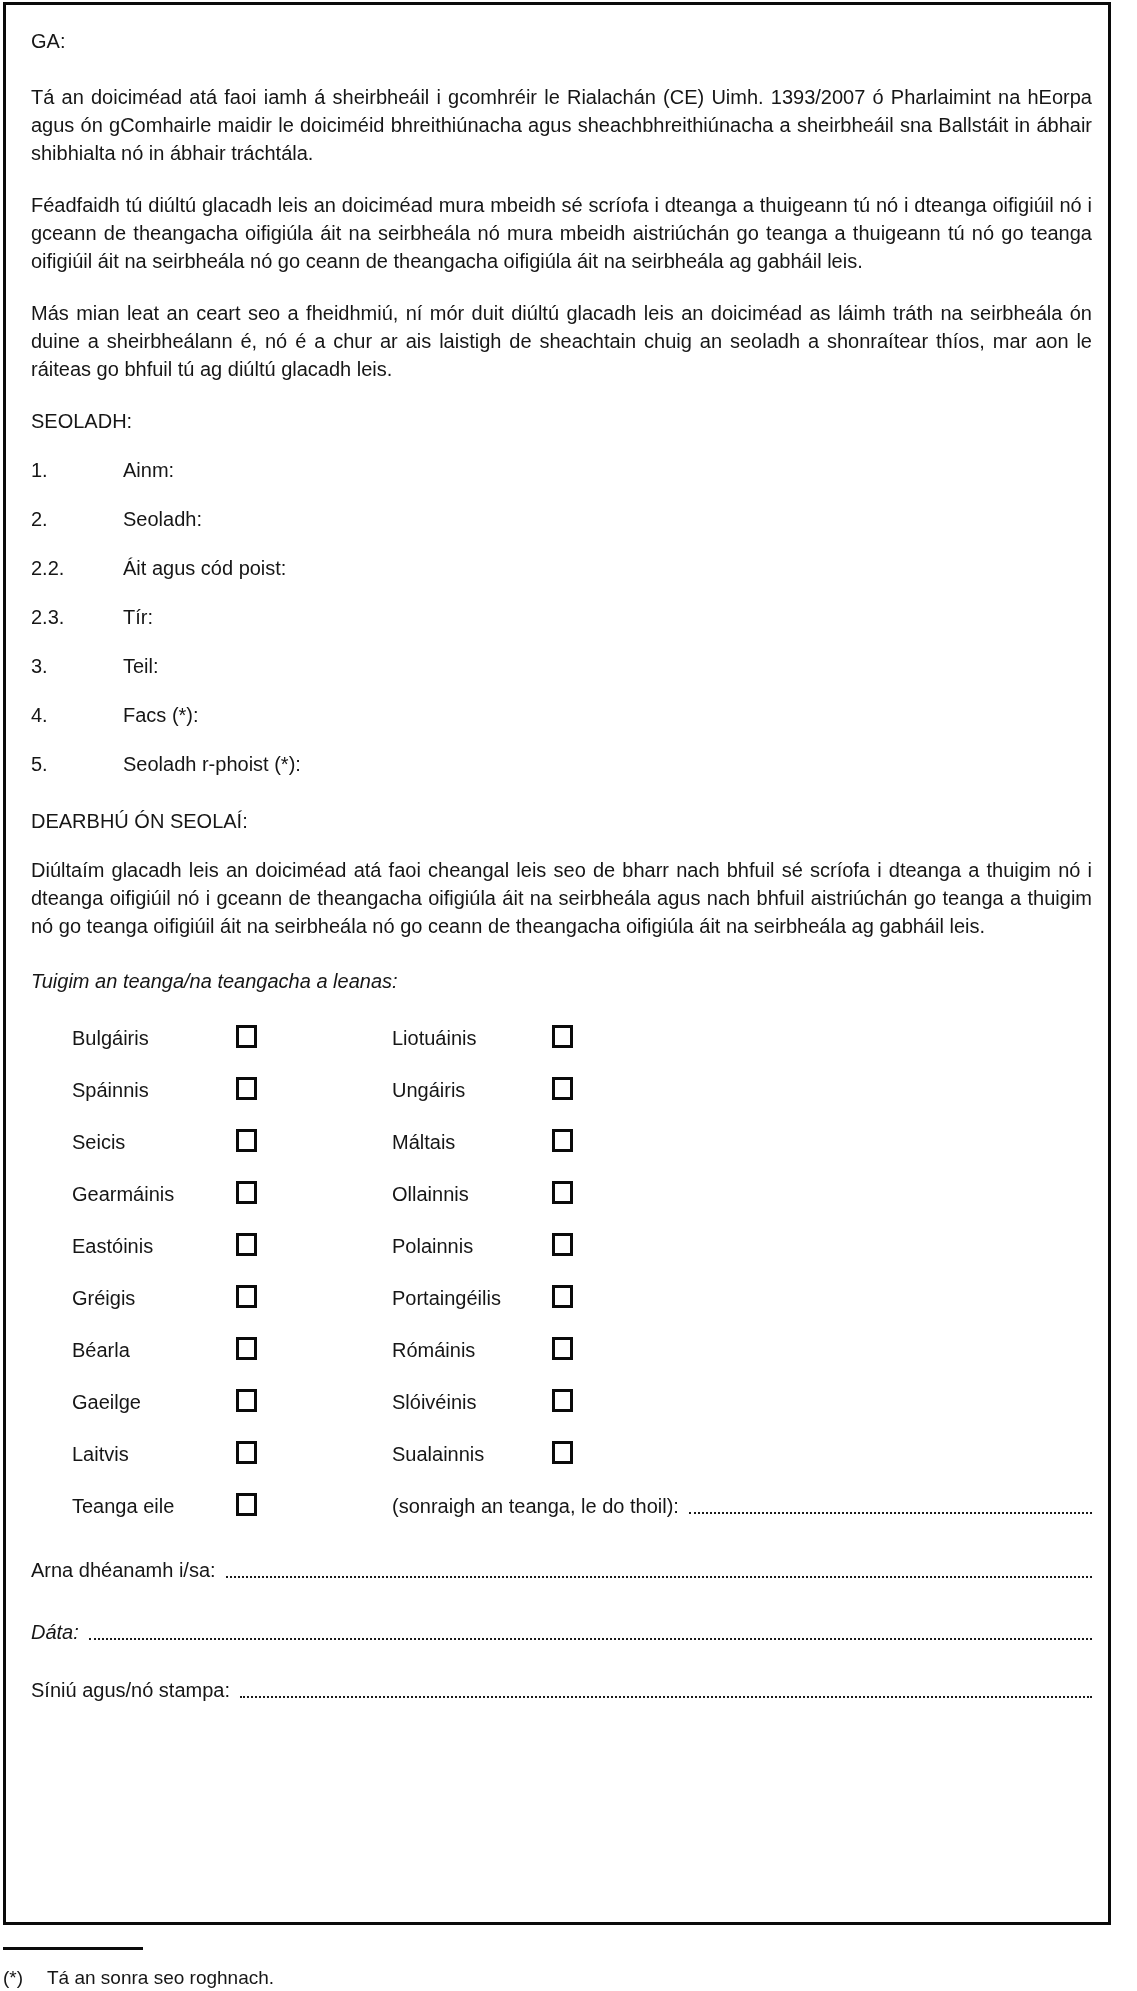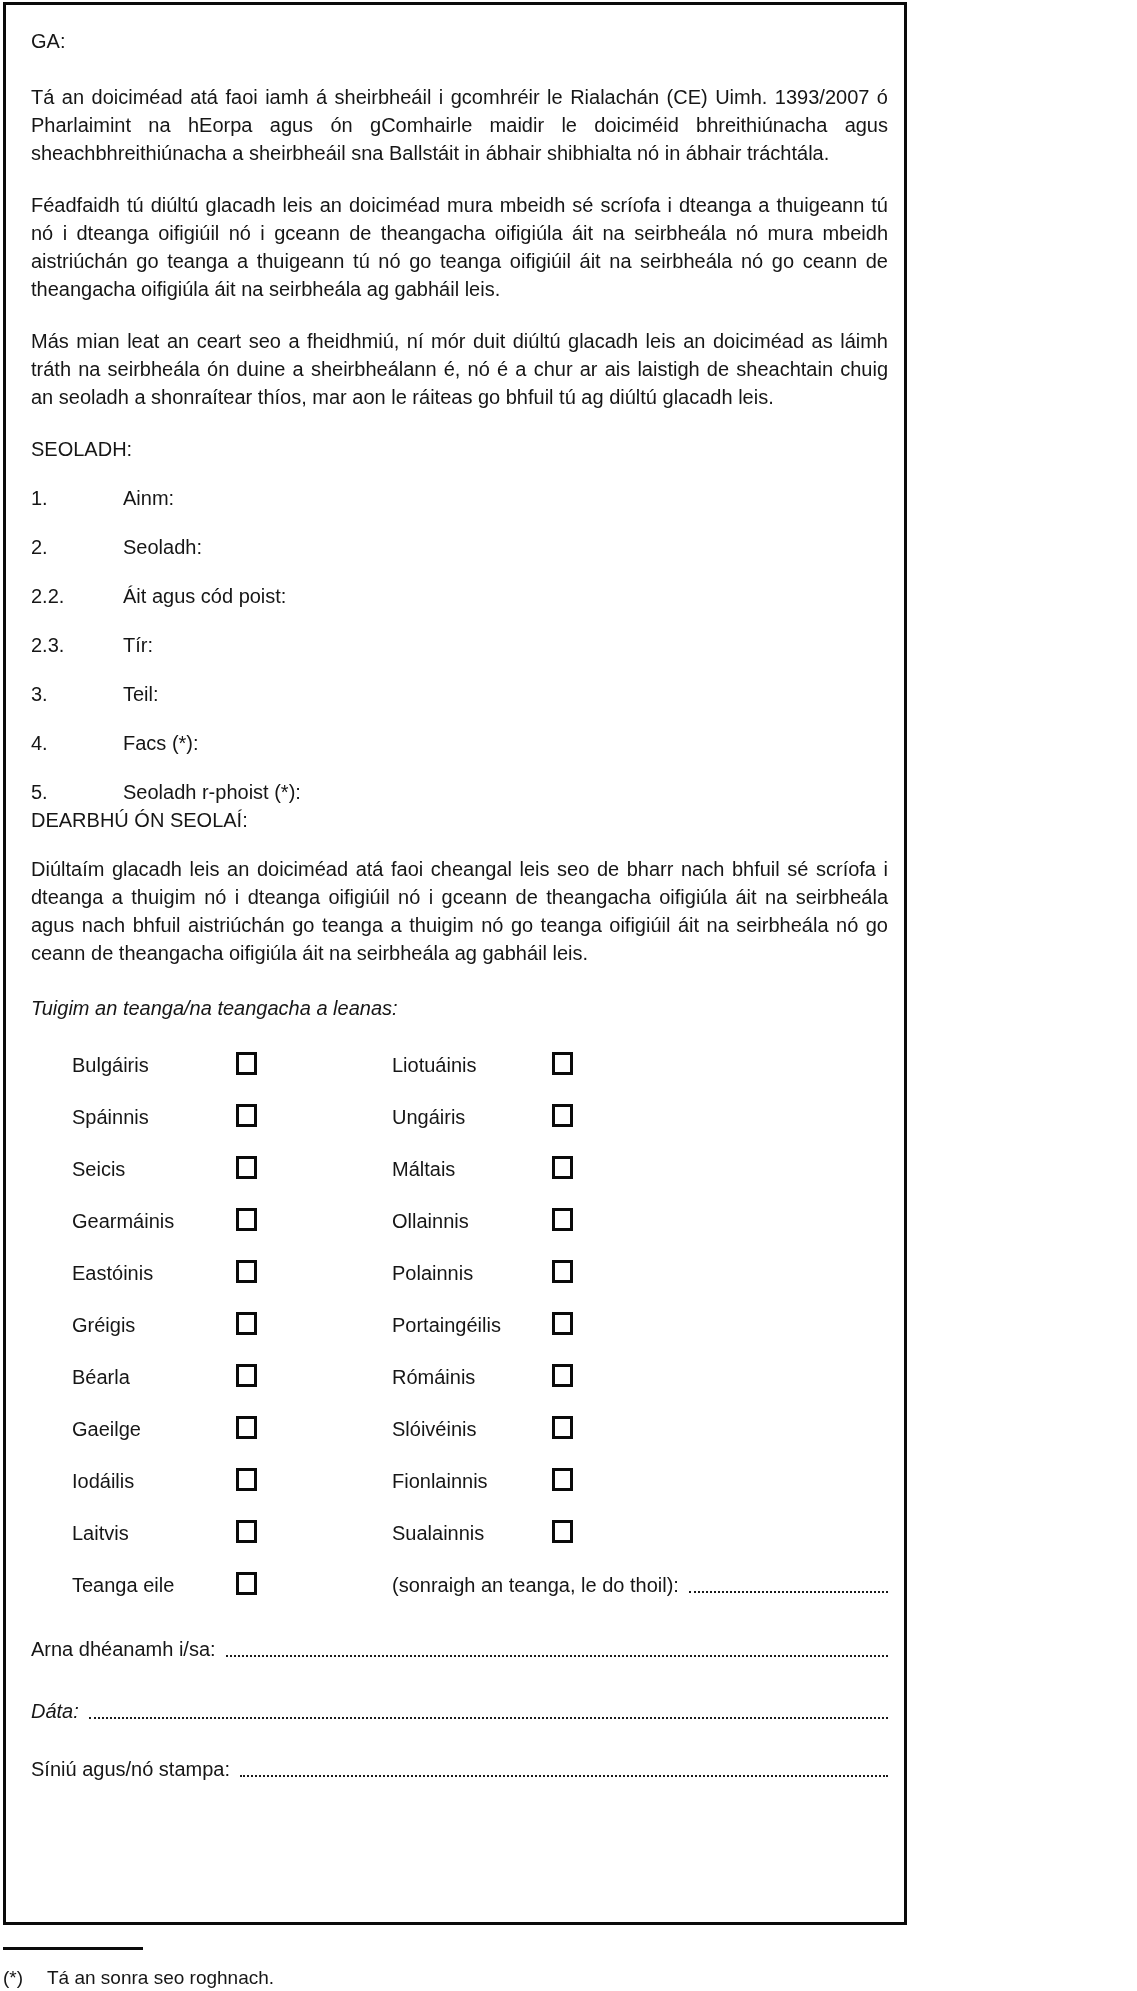--- a/index.html
+++ b/index.html
@@ -9,34 +9,34 @@
     background: #ffffff;
     font-family: "Liberation Sans", sans-serif;
     color: #161616;
     position: relative;
     font-size: 20px;
     line-height: 28px;
   }
   .frame {
     position: absolute;
     top: 2px; left: 3px;
-    width: 904px; height: 1923px;
+    width: 1108px; height: 1923px;
     border: 3px solid #0a0a0a;
     padding: 17px 16px 10px 25px;
     overflow: hidden;
     background: #fff;
   }
   .ga-heading { margin: 5px 0 0 0; }
   .para { margin: 0; text-align: justify; }
   .mt28 { margin-top: 28px; }
   .mt24 { margin-top: 24px; }
   .mt21 { margin-top: 21px; }
   .mt27 { margin-top: 27px; font-style: italic; }
   .heading { margin-top: 24px; }
-  .heading2 { }
+  .heading2 { margin-top: 29px; }
   .addr-item { display: flex; margin-top: 21px; }
   .addr-num { width: 92px; flex: 0 0 92px; }
   .lang-grid { margin-top: 29px; }
   .lang-row { display: flex; align-items: flex-start; height: 52px; margin-left: 41px; }
   .col-l-label { flex: 0 0 164px; }
   .col-l-cb { flex: 0 0 156px; }
   .col-r-label { flex: 0 0 160px; }
   .col-r-cb { flex: 0 0 40px; }
   .checkbox {
     display: inline-block;
@@ -174,26 +174,20 @@
     </div>
 
 
     <div class="lang-row">
       <span class="col-l-label">Gaeilge</span>
       <span class="col-l-cb"><span class="checkbox"></span></span>
       <span class="col-r-label">Slóivéinis</span>
       <span class="col-r-cb"><span class="checkbox"></span></span>
     </div>
 
-    <div class="lang-row">
-      <span class="col-l-label">Iodáilis</span>
-      <span class="col-l-cb"><span class="checkbox"></span></span>
-      <span class="col-r-label">Fionlainnis</span>
-      <span class="col-r-cb"><span class="checkbox"></span></span>
-    </div>
 
     <div class="lang-row">
       <span class="col-l-label">Laitvis</span>
       <span class="col-l-cb"><span class="checkbox"></span></span>
       <span class="col-r-label">Sualainnis</span>
       <span class="col-r-cb"><span class="checkbox"></span></span>
     </div>
 
     <div class="lang-row">
       <span class="col-l-label">Teanga eile</span>

